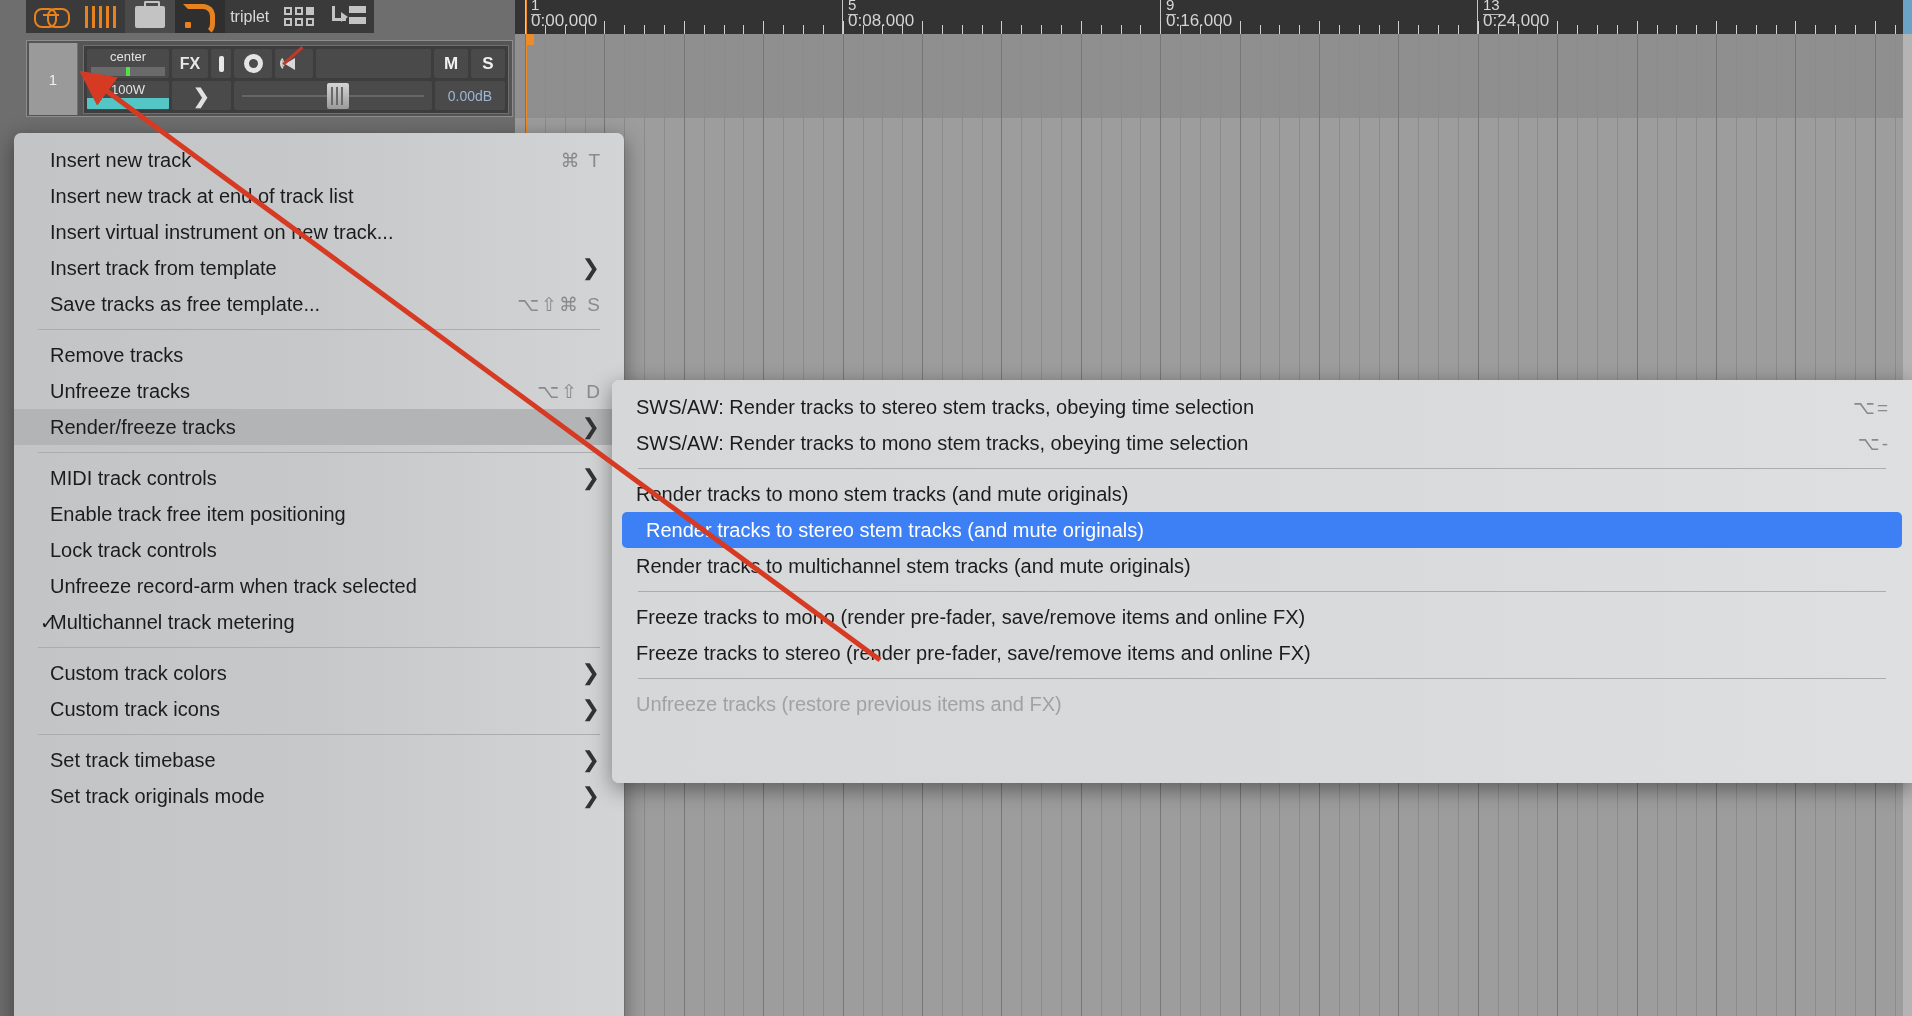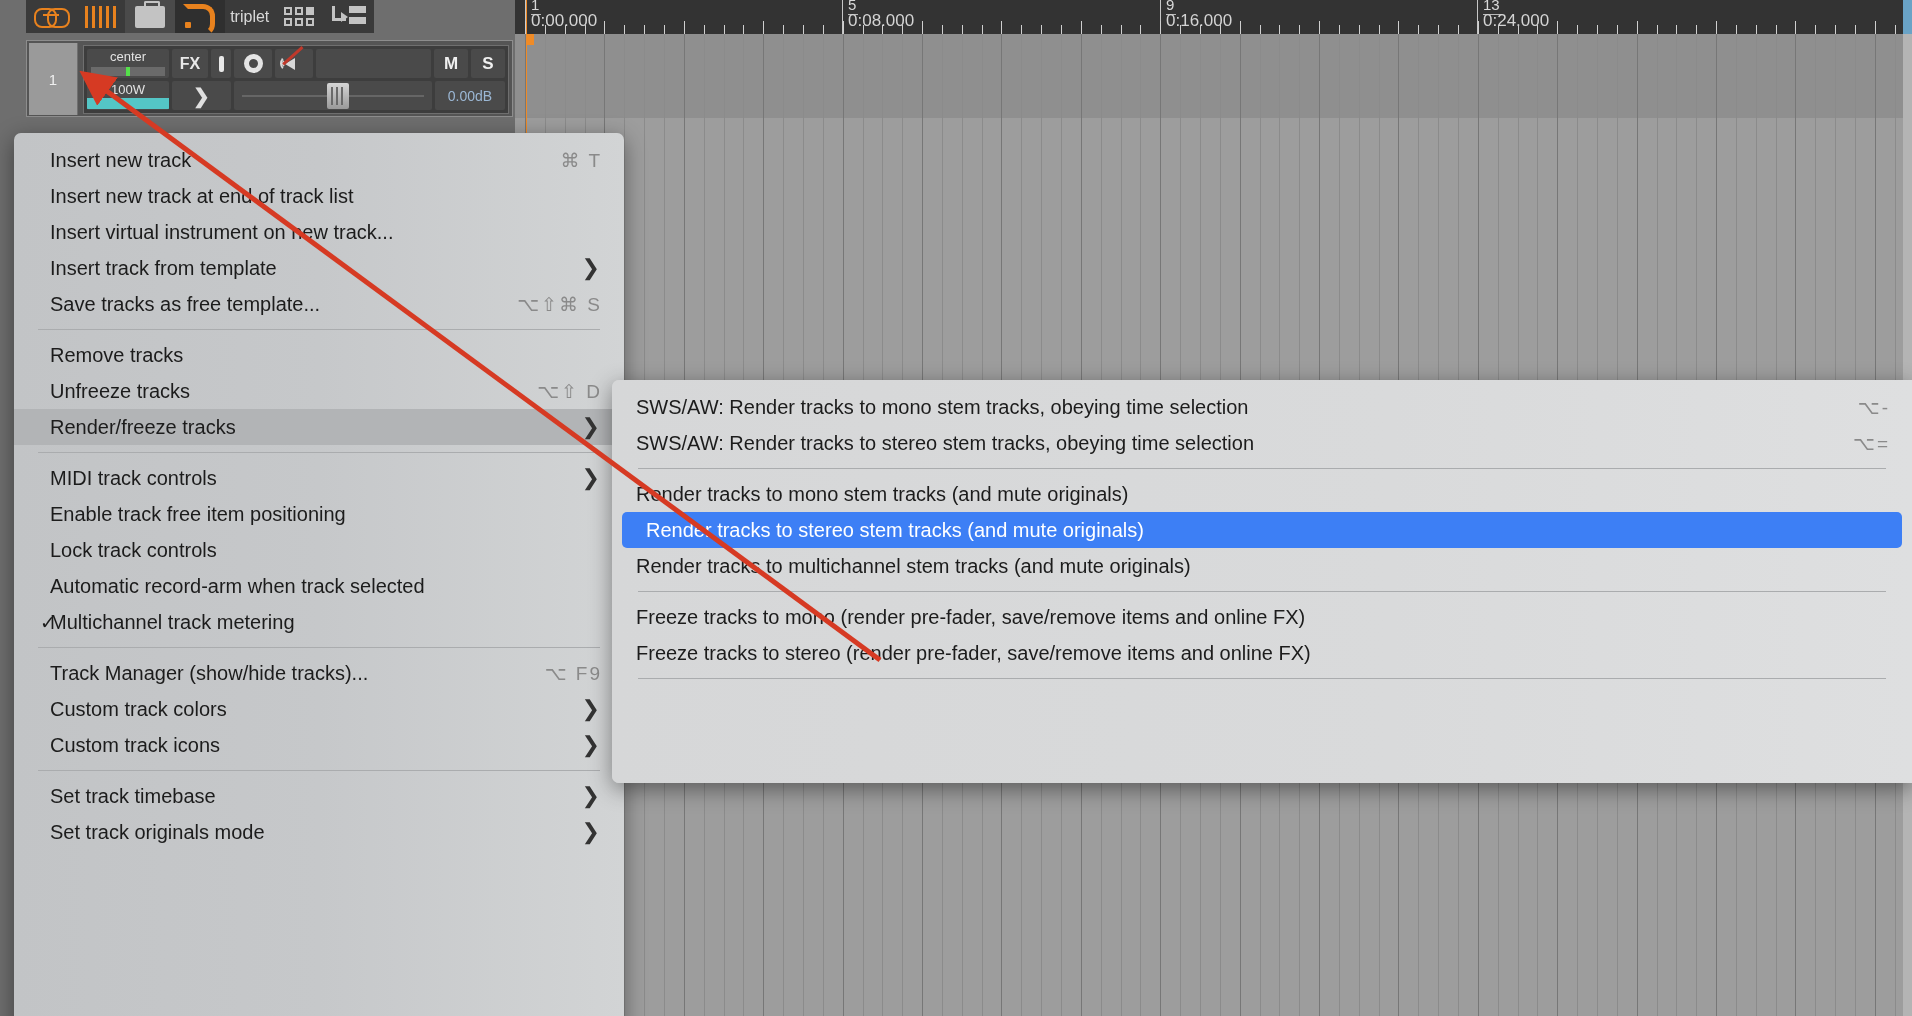--- a/index.html
+++ b/index.html
@@ -604,77 +604,76 @@
         <span class="label">MIDI track controls</span>
         <span class="chev">❯</span>
       </div>
       <div class="mi">
         <span class="label">Enable track free item positioning</span>
       </div>
       <div class="mi">
         <span class="label">Lock track controls</span>
       </div>
       <div class="mi">
-        <span class="label">Automatic record-arm when track selected</span>
+        <span class="label">Unfreeze record-arm when track selected</span>
       </div>
       <div class="mi">
         <span class="check">✓</span>
         <span class="label">Multichannel track metering</span>
       </div>
       <div class="sep"></div>
       <div class="mi">
-        <span class="label">Track Manager (show/hide tracks)...</span>
-        <span class="short">⌥ F9</span>
-      </div>
-      <div class="mi">
         <span class="label">Custom track colors</span>
         <span class="chev">❯</span>
       </div>
       <div class="mi">
         <span class="label">Custom track icons</span>
         <span class="chev">❯</span>
       </div>
       <div class="sep"></div>
       <div class="mi">
         <span class="label">Set track timebase</span>
         <span class="chev">❯</span>
       </div>
       <div class="mi">
         <span class="label">Set track originals mode</span>
         <span class="chev">❯</span>
       </div>
     </div>
 
   <div class="menu menu-sub" id="menu-sub">
       <div class="mi">
+        <span class="label">SWS/AW: Render tracks to stereo stem tracks, obeying time selection</span>
+        <span class="short">⌥=</span>
+      </div>
+      <div class="mi">
         <span class="label">SWS/AW: Render tracks to mono stem tracks, obeying time selection</span>
         <span class="short">⌥-</span>
       </div>
-      <div class="mi">
-        <span class="label">SWS/AW: Render tracks to stereo stem tracks, obeying time selection</span>
-        <span class="short">⌥=</span>
-      </div>
       <div class="sep"></div>
       <div class="mi">
         <span class="label">Render tracks to mono stem tracks (and mute originals)</span>
       </div>
       <div class="mi sel">
         <span class="label">Render tracks to stereo stem tracks (and mute originals)</span>
       </div>
       <div class="mi">
         <span class="label">Render tracks to multichannel stem tracks (and mute originals)</span>
       </div>
       <div class="sep"></div>
       <div class="mi">
         <span class="label">Freeze tracks to mono (render pre-fader, save/remove items and online FX)</span>
       </div>
       <div class="mi">
         <span class="label">Freeze tracks to stereo (render pre-fader, save/remove items and online FX)</span>
       </div>
       <div class="sep"></div>
+      <div class="mi disabled">
+        <span class="label">Unfreeze tracks (restore previous items and FX)</span>
+      </div>
     </div>
 
   <svg class="annot" width="1912" height="1016">
     <defs>
       <marker id="ah" markerWidth="7" markerHeight="7" refX="5.6" refY="3.5" orient="auto">
         <polygon points="0,0 7,3.5 0,7" fill="#d63a23"></polygon>
       </marker>
     </defs>
     <line id="annot-line" stroke="#d63a23" stroke-width="5" marker-end="url(#ah)" x1="880" y1="660" x2="85" y2="75"></line>
   </svg>

